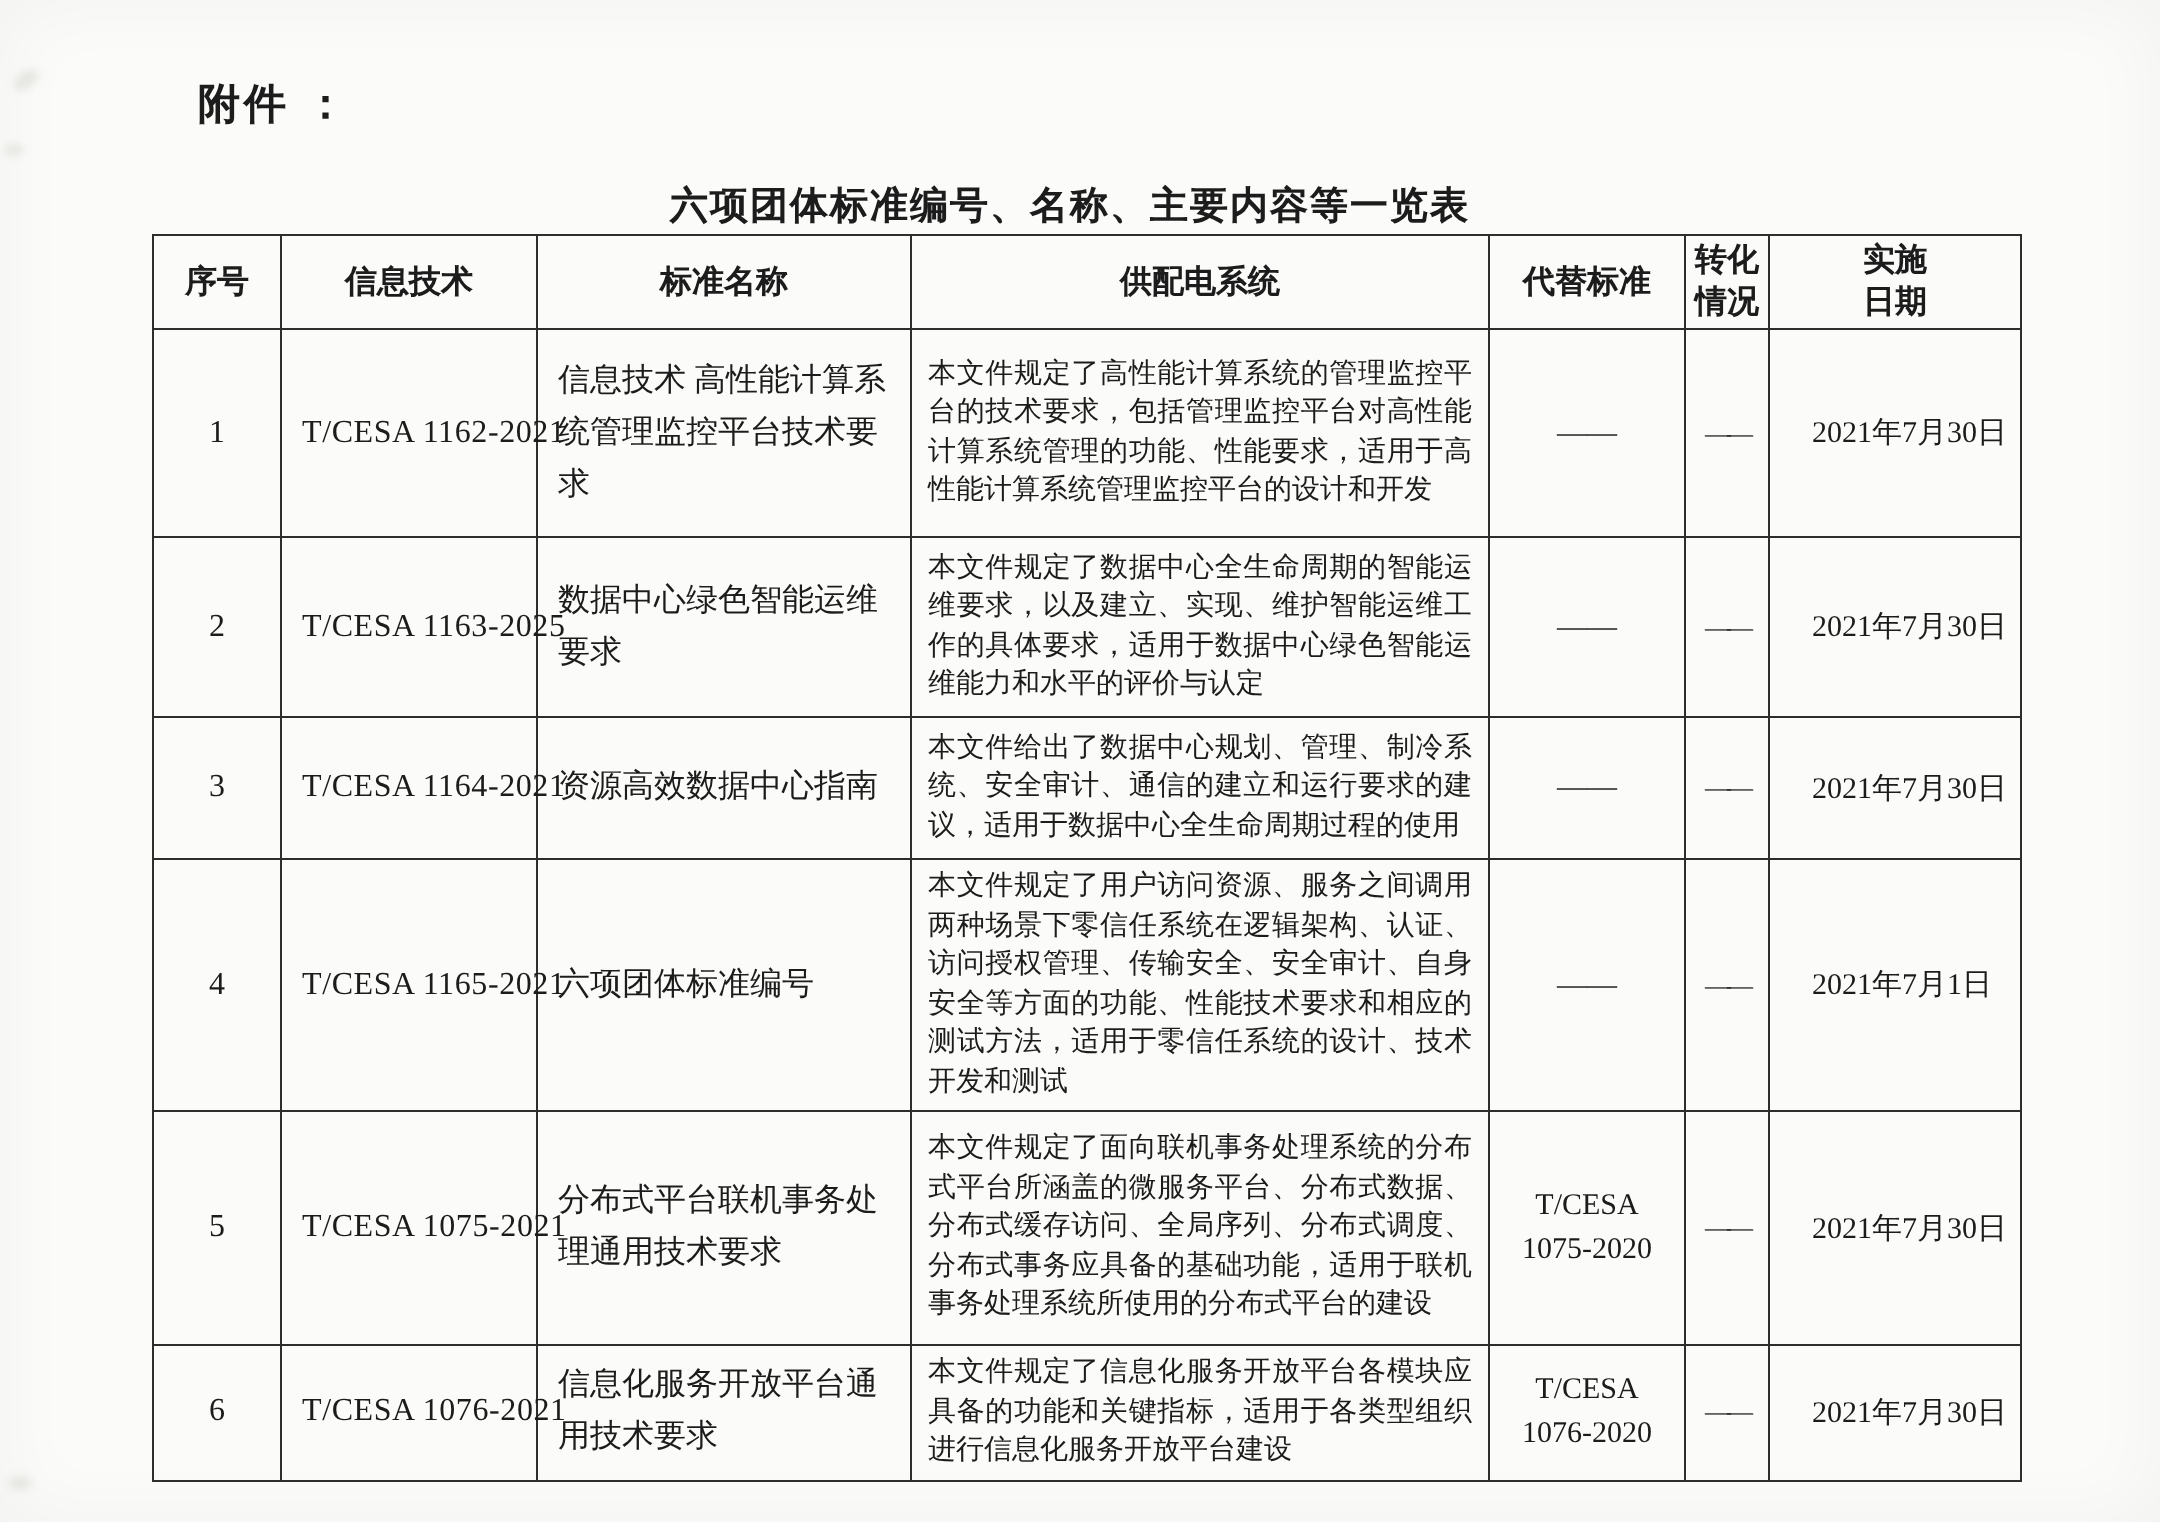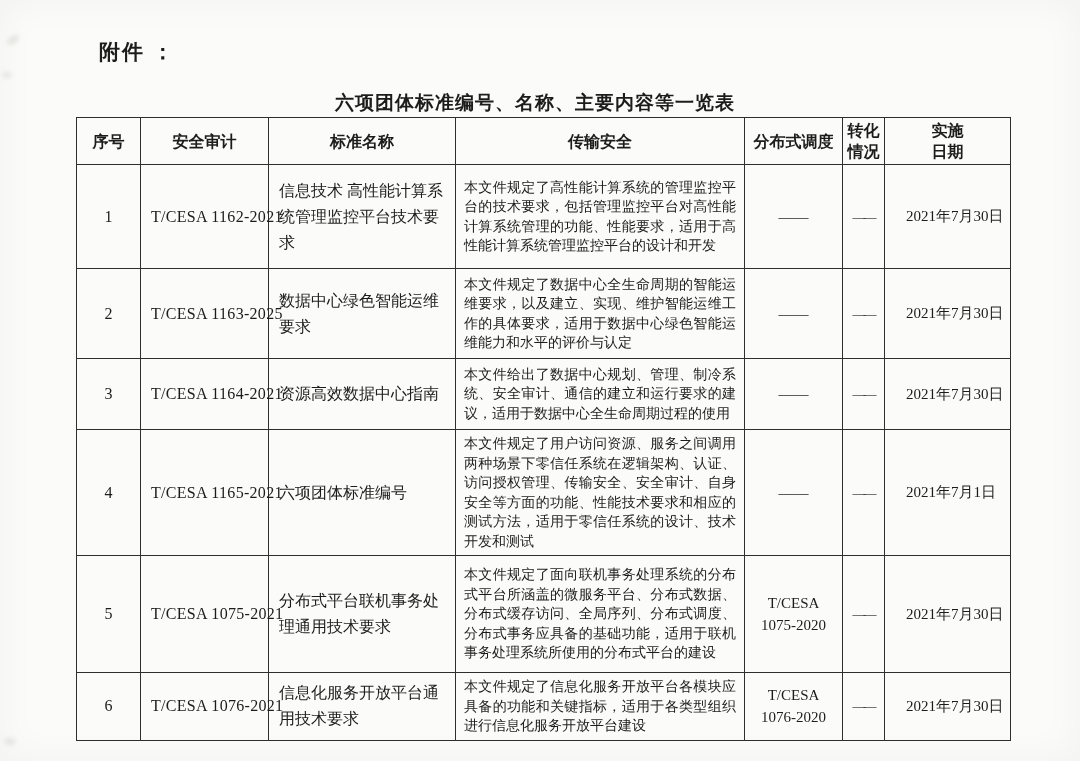--- a/index.html
+++ b/index.html
@@ -114,24 +114,24 @@
         <col class="w-code">
         <col class="w-name">
         <col class="w-content">
       <col class="w-replaced">
         <col class="w-conv">
         <col class="w-date">
     </colgroup>
     <thead>
       <tr class="hdr">
         <th>序号</th>
-        <th>安全审计</th>
+        <th>信息技术</th>
         <th>标准名称</th>
-        <th>传输安全</th>
-        <th>分布式调度</th>
+        <th>供配电系统</th>
+        <th>代替标准</th>
         <th>转化
 情况</th>
         <th>实施
 日期</th>
       </tr>
     </thead>
     <tbody>
       <tr data-rh="1">
         <td class="c-no">1</td>
         <td class="c-code">T/CESA 1162-2021</td>

